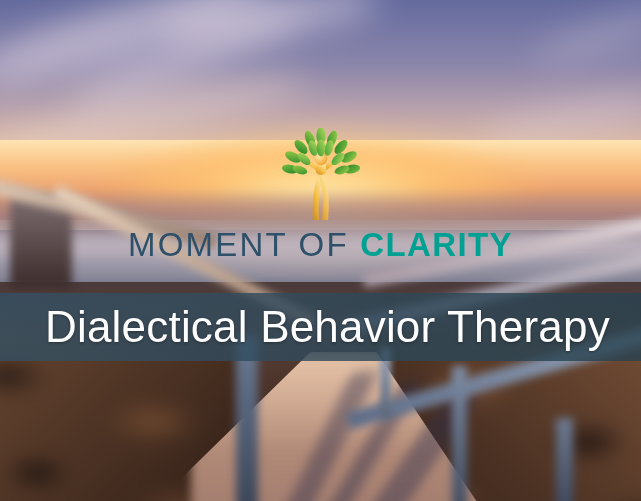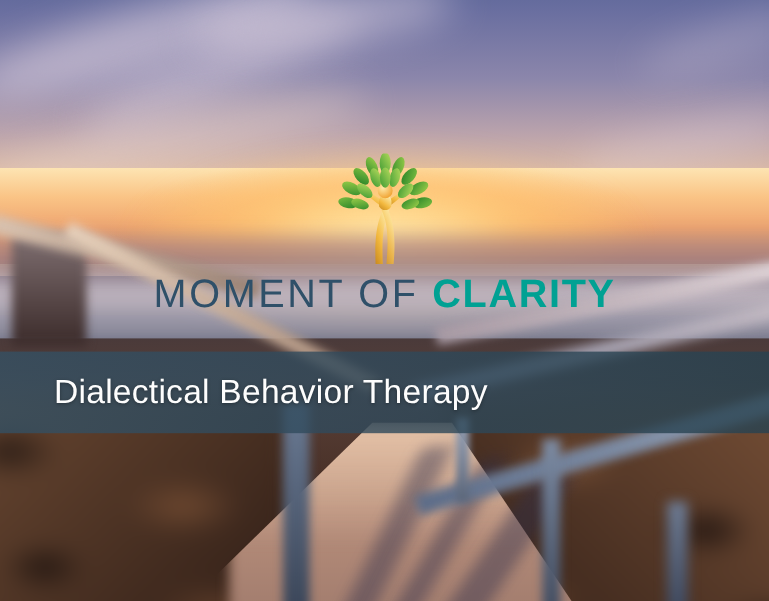--- a/index.html
+++ b/index.html
@@ -154,21 +154,21 @@
 
   
   .band{
     position:absolute;left:0;right:0;top:293px;height:68px;
     background:linear-gradient(to right, rgba(52,80,99,.80) 0%, rgba(48,74,92,.80) 45%, rgba(40,66,80,.82) 100%);
     display:flex;align-items:center;
   }
   .band-title{
     margin-left:45px;
     color:#fdfdfd;
-    font-size:28px;
+    font-size:44px;
     font-weight:300;
     letter-spacing:.2px;
     line-height:1;
     white-space:nowrap;
     text-shadow:0 1px 3px rgba(0,0,0,.35);
   }
 </style>
 </head>
 <body>
 

